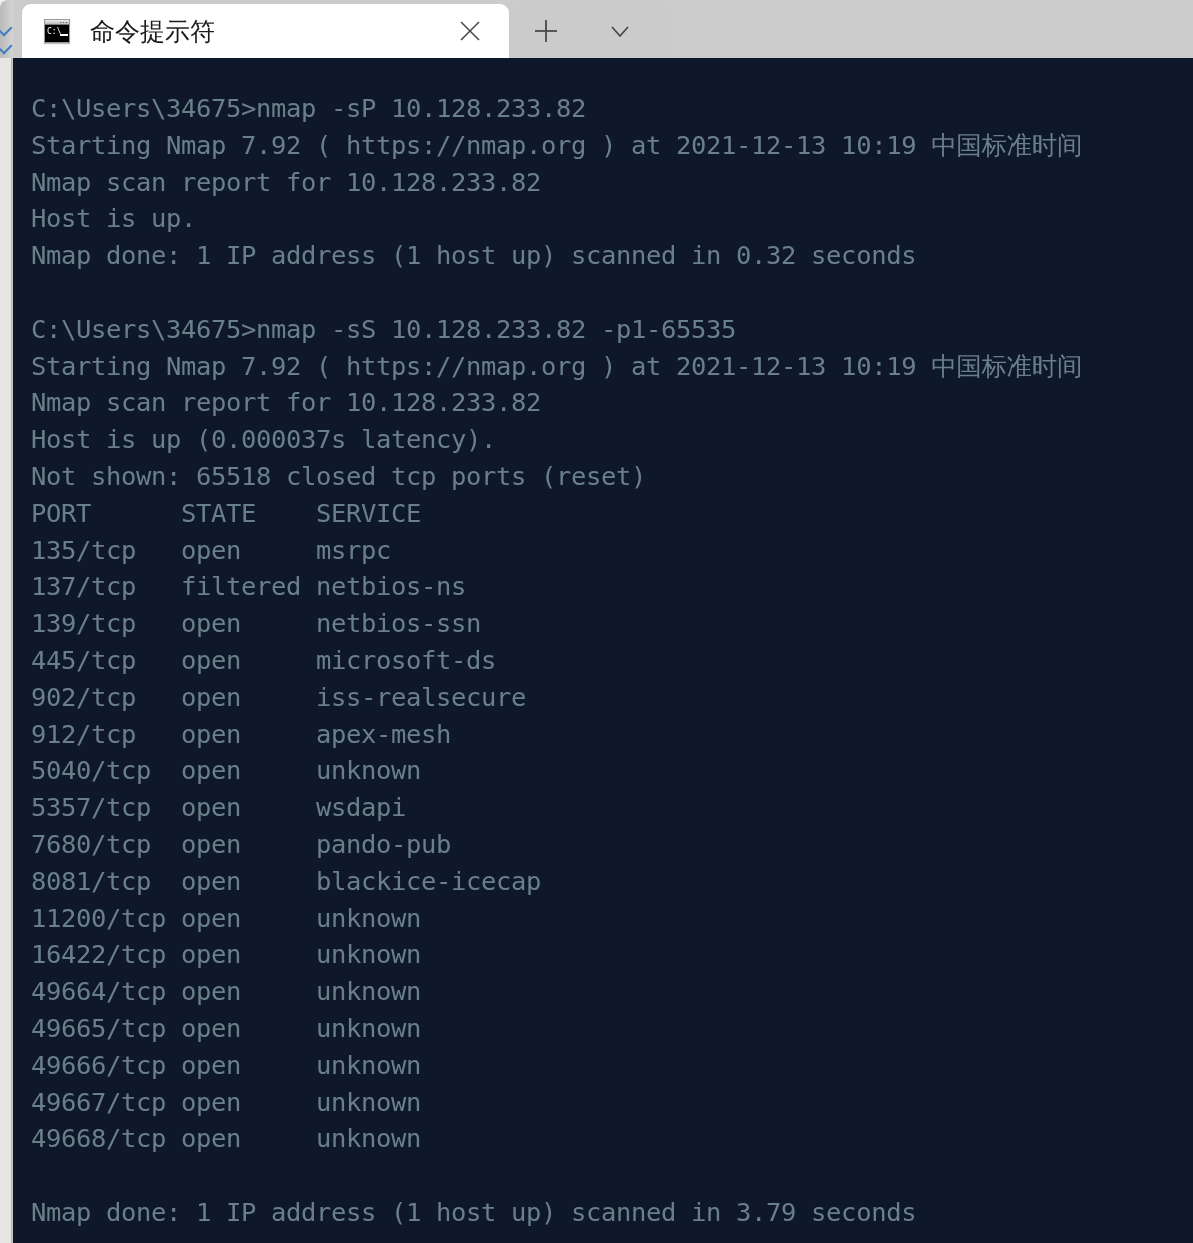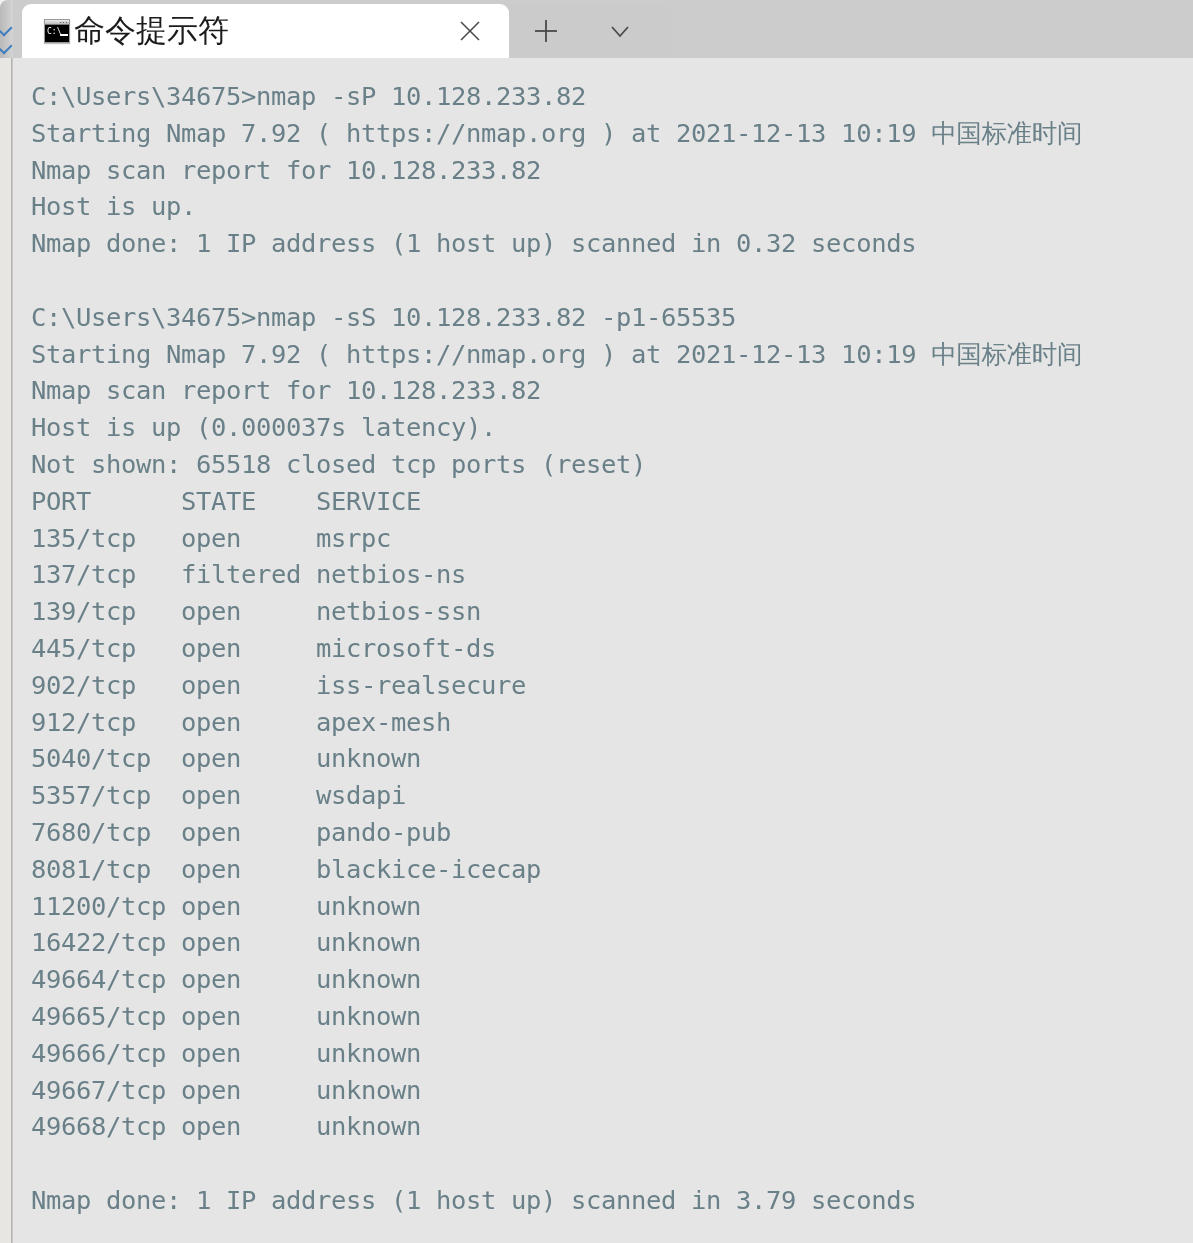--- a/index.html
+++ b/index.html
@@ -126,23 +126,23 @@
   }
   .tab-icon .ti-cursor {
     position: absolute;
     left: 15px;
     top: 14px;
     width: 8px;
     height: 2px;
     background: #ffffff;
   }
   .tab-title {
-    margin-left: 4px;
+    margin-left: 20px;
     font-family: "DejaVu Sans", sans-serif;
-    font-size: 31px;
+    font-size: 25px;
     color: #1b1b1b;
     white-space: nowrap;
   }
   .tab-close {
     position: absolute;
     right: 24px;
     top: 50%;
     transform: translateY(-50%);
     width: 30px;
     height: 30px;
@@ -175,24 +175,24 @@
   }
   .tb-btn svg { display: block; }
 
   
   .terminal {
     position: absolute;
     left: 13px;
     top: 58px;
     width: 1180px;
     height: 1185px;
-    background: #e5e5e5;
+    background: #0f172a;
     overflow: hidden;
     box-sizing: border-box;
-    padding: 20px 0 0 18px;
+    padding: 32px 0 0 18px;
   }
   .term-lines {
     font-family: "DejaVu Sans Mono", "Liberation Mono", monospace;
     font-size: 25.5px;
     line-height: 36.8px;
     color: #6a8088;
     white-space: pre;
     letter-spacing: -0.35px;
     -webkit-font-smoothing: antialiased;
   }

